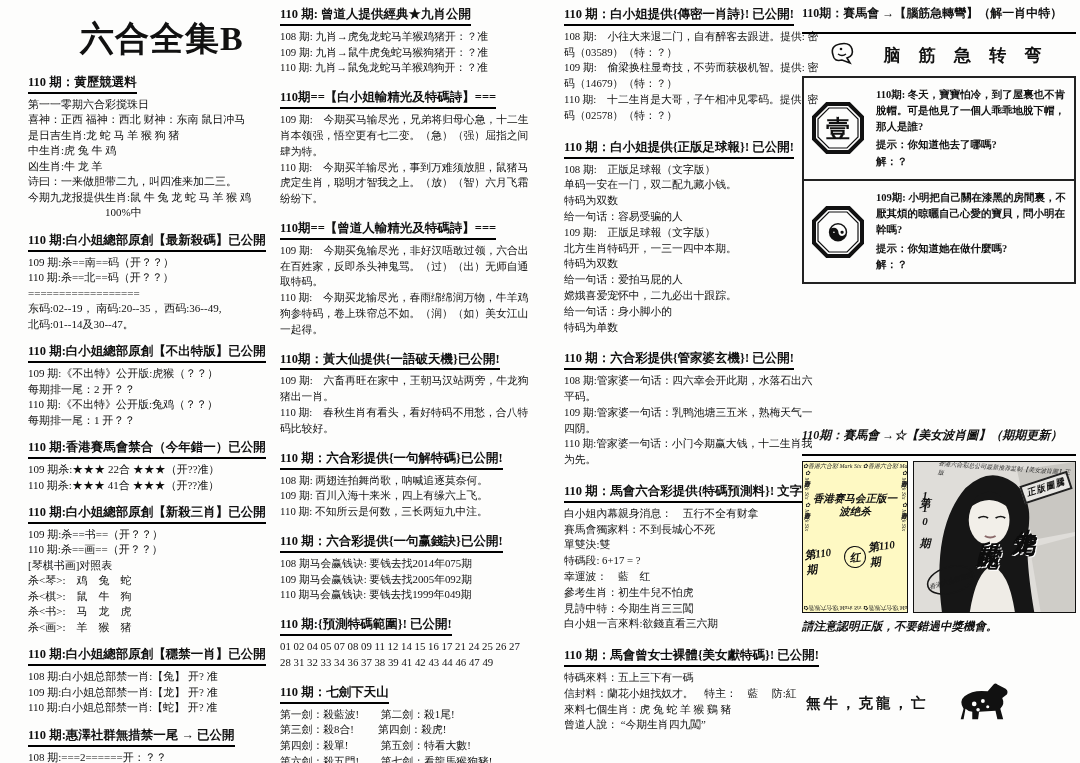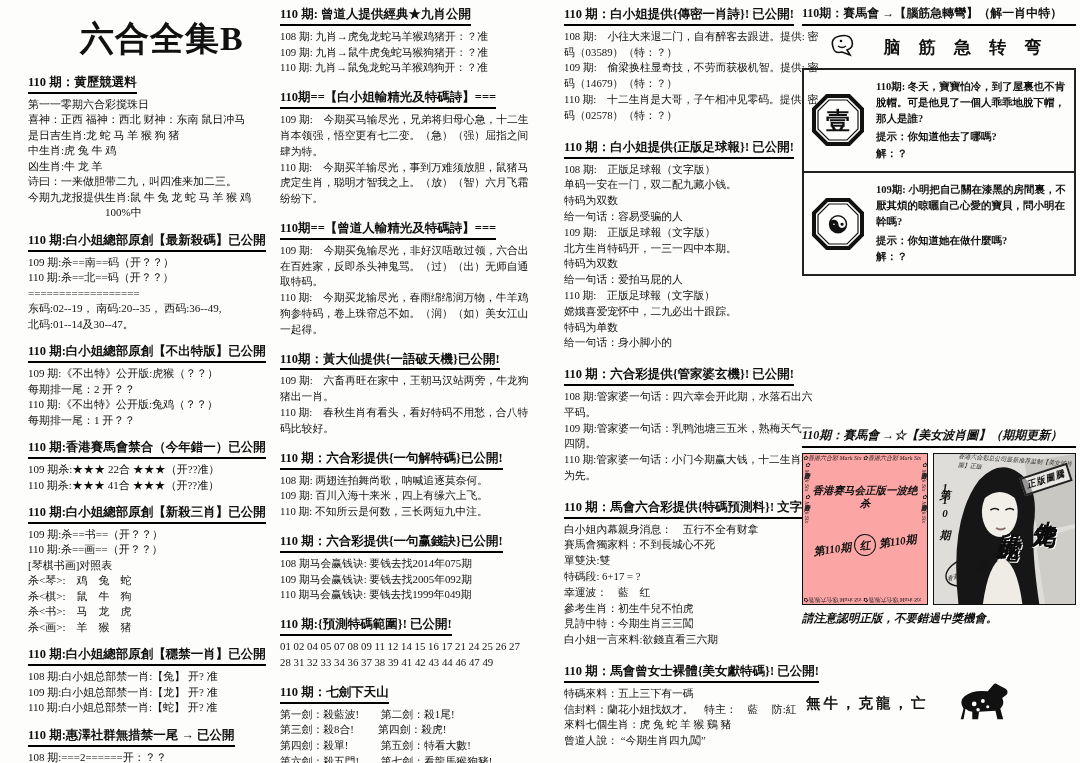--- a/index.html
+++ b/index.html
@@ -22,33 +22,33 @@
   #col3 .sec { margin-bottom:15px; }
   .sec-h {
     font-weight:bold; font-size:12.5px; line-height:1.35;
     border-bottom:2px solid #000; width:fit-content;
     padding-bottom:1px; margin-bottom:3px;
   }
   .line { font-size:11px; line-height:15.5px; word-break:break-all; }
   #col2 .line, #col3 .line { font-size:10.8px; line-height:15.8px; }
 
   
-  .r-h { font-weight:bold; font-size:12px; border-bottom:2px solid #000; padding-bottom:2px; line-height:1.3; }
+  .r-h { font-weight:bold; font-size:12px; border-bottom:2px solid #000; padding-bottom:10px; line-height:1.3; }
   .brain-title { display:flex; align-items:center; justify-content:center; gap:28px;
                  font-size:17px; font-weight:bold; letter-spacing:7px; margin:7px 0 6px 0; }
   .riddle-box { border:2px solid #222; }
   .riddle { display:flex; gap:8px; padding:9px 6px 9px 4px; border-bottom:2px solid #222; align-items:center; }
   .riddle-box > .riddle:last-of-type, .riddle-box > .riddle:nth-of-type(2) { border-bottom:none; }
   .riddle-badge { flex:0 0 60px; display:flex; align-items:center; justify-content:center; }
   .riddle-body { font-size:10.5px; font-weight:bold; line-height:1.55; }
   .riddle-q { margin-bottom:2px; }
 
   .beauty-block { position:absolute; left:0; top:422px; width:100%;font-style:italic; }
   .beauty-boxes { display:flex; margin-top:5px; height:152px; }
-  .bleft { width:126px; border:1.5px solid #111; position:relative; overflow:hidden; margin-right:5px; background:#fca5a5; }
+  .bleft { width:106px; border:1.5px solid #111; position:relative; overflow:hidden; margin-right:5px; background:#fef9c3; }
   .strip { position:absolute; font-size:6px; white-space:nowrap; overflow:hidden; color:#222; }
   .strip.t { top:0; left:0; right:0; }
   .strip.b { bottom:0; left:0; right:0; transform:scaleY(-1); }
   .strip.l { left:-1px; top:7px; bottom:7px; writing-mode:vertical-rl; }
   .strip.r { right:-1px; top:7px; bottom:7px; writing-mode:vertical-rl; }
   .bleft-center { position:absolute; top:30px; left:9px; right:9px; text-align:center;
                   font-size:10.5px; font-weight:bold; line-height:1.3; }
   .bleft-issues { position:absolute; top:80px; left:2px; right:2px; display:flex; align-items:center;
                   justify-content:center; gap:3px; font-size:11px; font-weight:bold; transform:rotate(-7deg); }
   .ball { border:1.5px solid #111; border-radius:50%; width:22px; height:22px; line-height:21px;
@@ -244,24 +244,23 @@
           <div>
 
           <div class="line">108 期:　正版足球報（文字版）</div>
             <div class="line">单码一安在一门，双二配九藏小钱。</div>
             <div class="line">特码为双数</div>
             <div class="line">给一句话：容易受骗的人</div>
             <div class="line">109 期:　正版足球報（文字版）</div>
             <div class="line">北方生肖特码开，一三一四中本期。</div>
             <div class="line">特码为双数</div>
             <div class="line">给一句话：爱拍马屁的人</div>
-            <div class="line">110 期:　正版足球報（文字版）</div>
             <div class="line">嫦娥喜爱宠怀中，二九必出十跟踪。</div>
+            <div class="line">给一句话：身小脚小的</div>
             <div class="line">特码为单数</div>
-            <div class="line">给一句话：身小脚小的</div>
           </div>
         </div>
         <div class="sec">
           <div class="sec-h">110 期：六合彩提供{管家婆玄機}! 已公開!</div>
           <div>
 
           <div class="line">108 期:管家婆一句话：四六幸会开此期，水落石出六平码。</div>
             <div class="line">109 期:管家婆一句话：乳鸭池塘三五米，熟梅天气一四阴。</div>
             <div class="line">110 期:管家婆一句话：小门今期赢大钱，十二生肖我为先。</div>
           </div>

